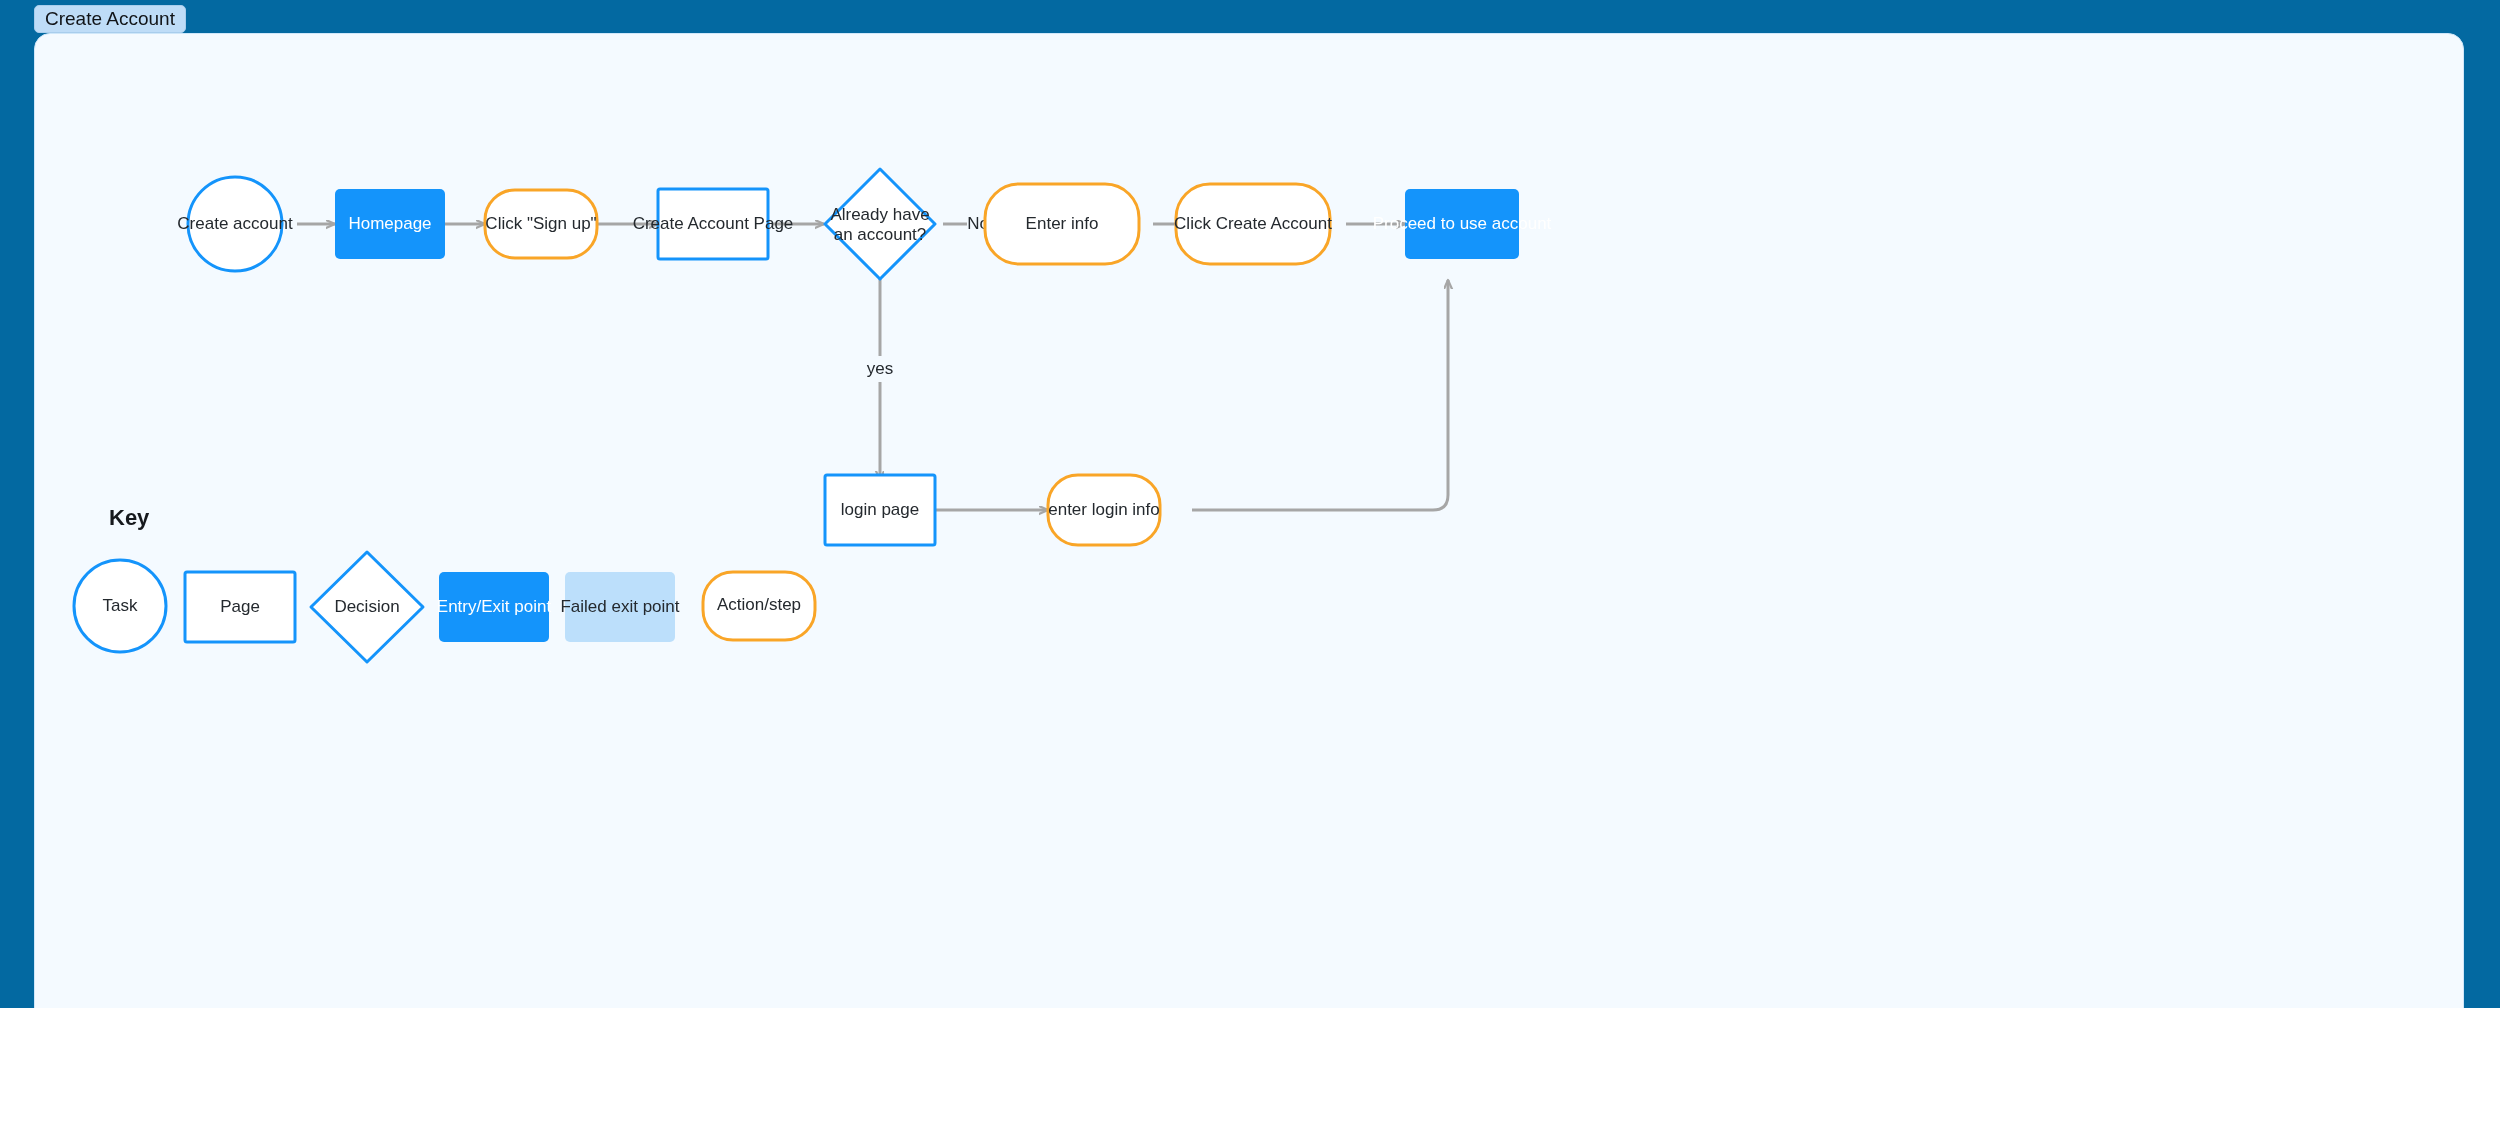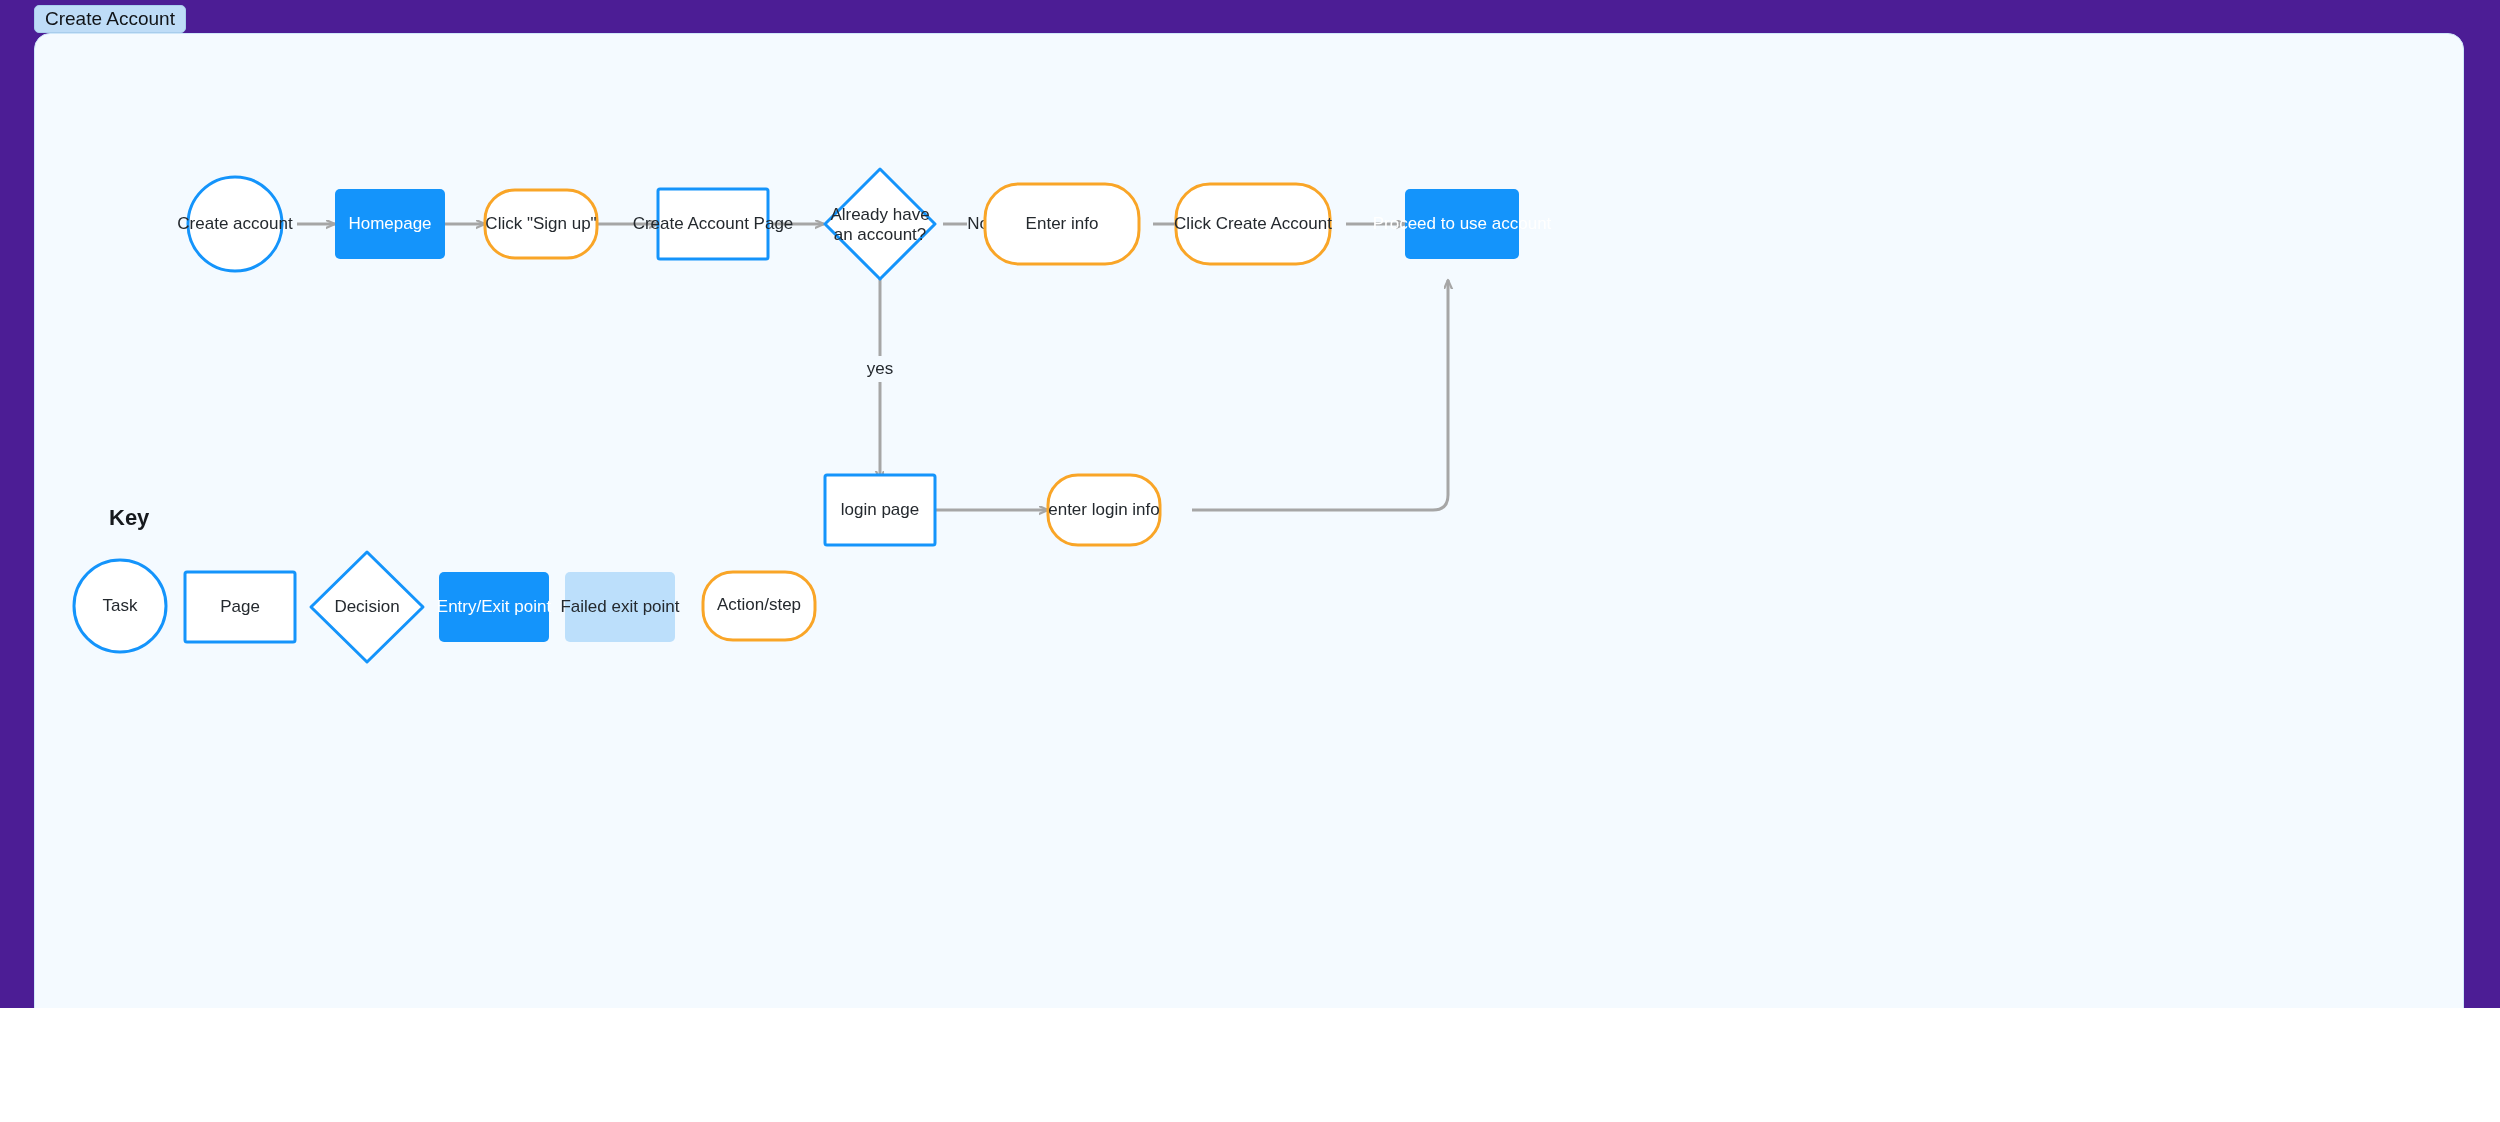--- a/index.html
+++ b/index.html
@@ -5,21 +5,21 @@
   html, body {
     margin: 0;
     padding: 0;
     background: #ffffff;
     font-family: "Liberation Sans", sans-serif;
   }
   #page {
     position: relative;
     width: 2500px;
     height: 1008px;
-    background: #4c1d95;
+    background: #0369a1;
     overflow: hidden;
     text-align: center;
   }
   
   #tab-badge {
     position: absolute;
     left: 34px;
     top: 5px;
     height: 26px;
     display: flex;

